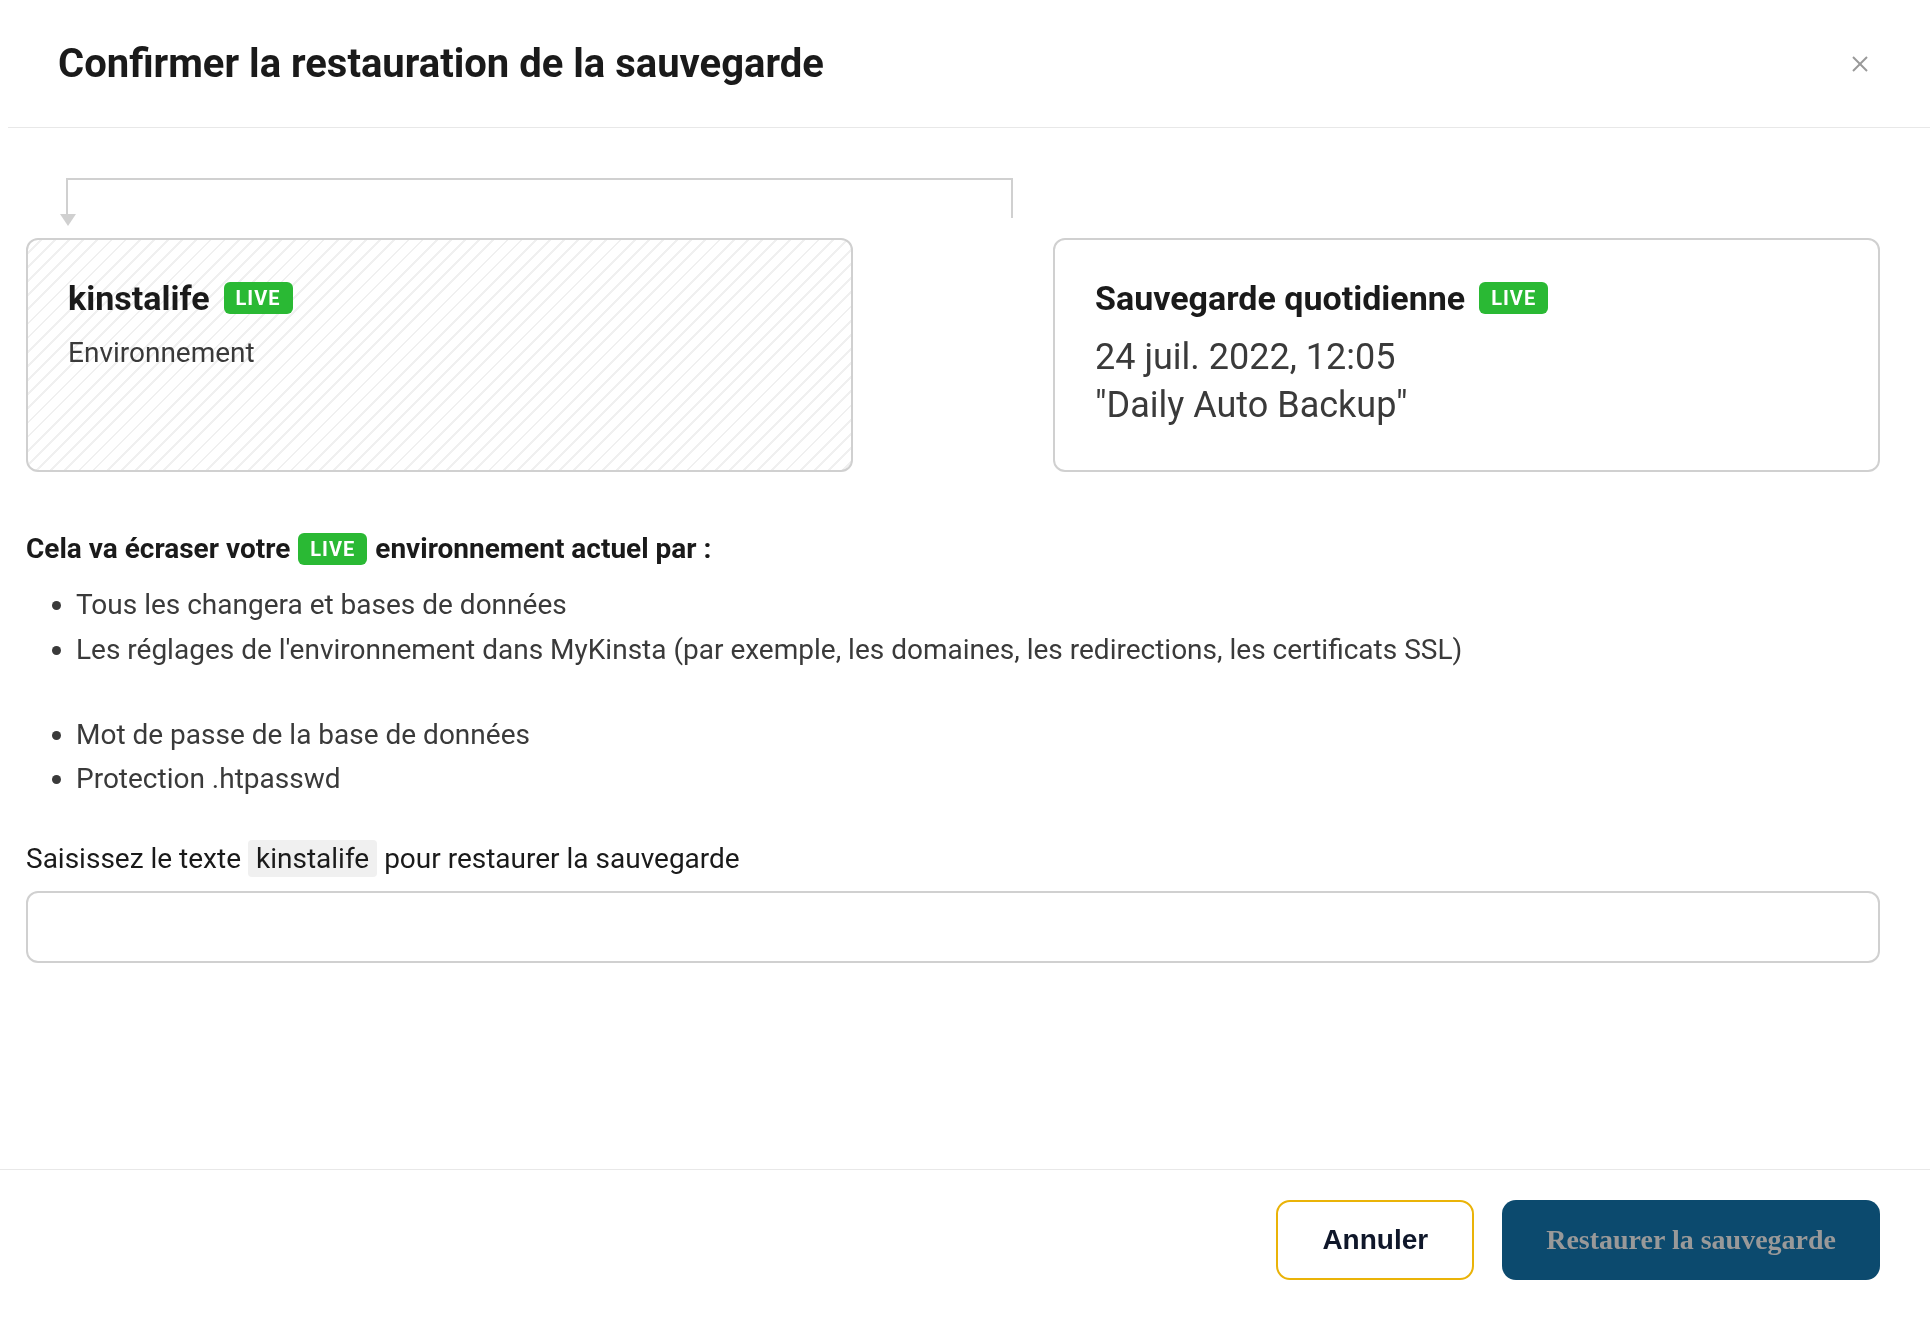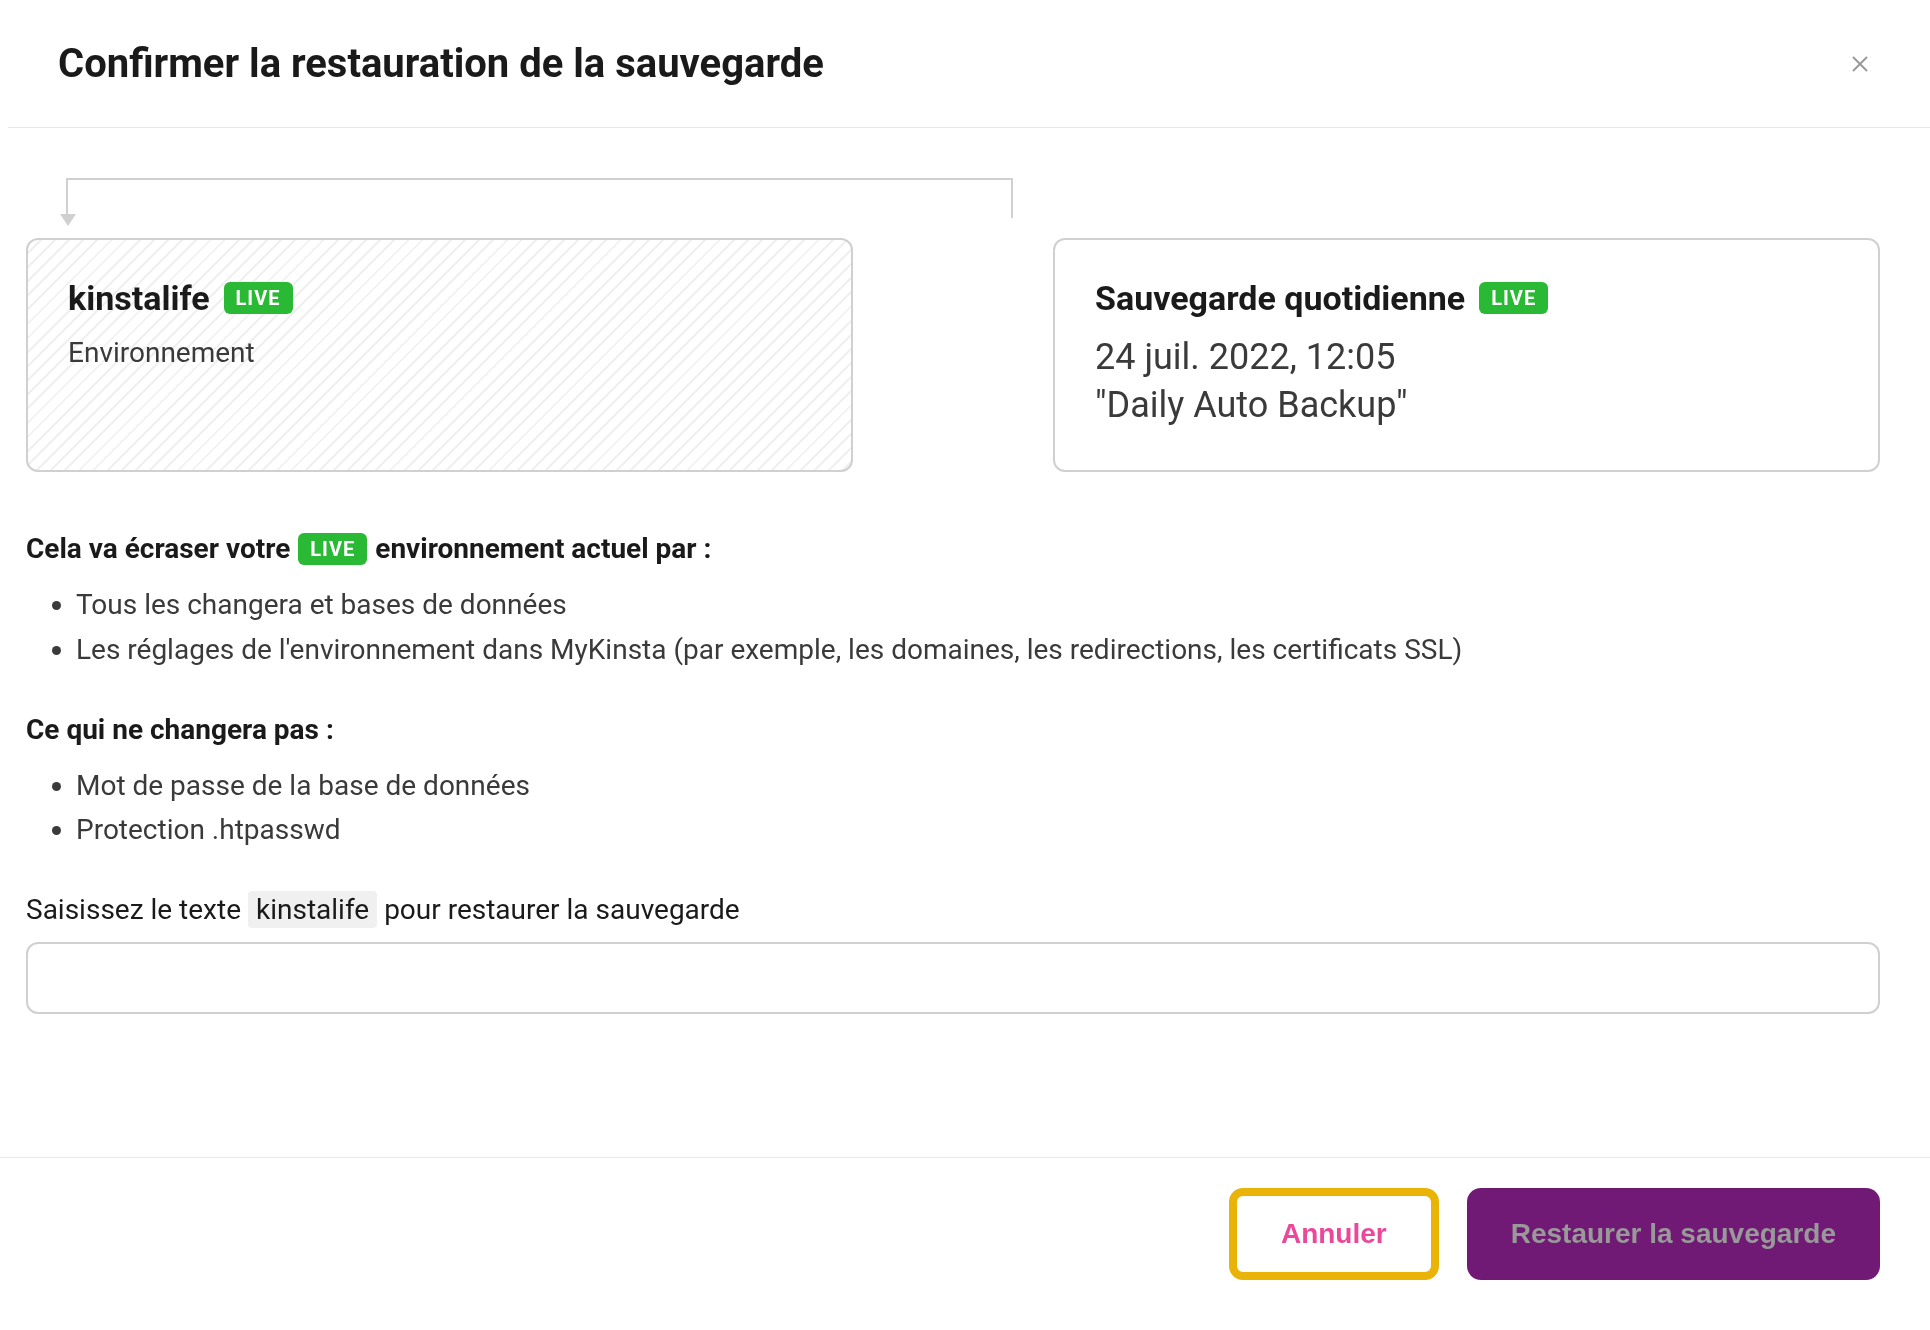--- a/index.html
+++ b/index.html
@@ -190,27 +190,28 @@
     .btn {
       font-size: 28px;
       font-weight: 600;
       padding: 22px 44px;
       border-radius: 14px;
       cursor: pointer;
       border: none;
     }
     .btn-cancel {
       background: #ffffff;
-      color: #ec4899;
-      border: 8px solid #eab308;
+      color: #0f172a;
+      border: 2px solid #eab308;
     }
     .btn-primary {
-      background: #701a75;
+      background: #0c4a6e;
       color: #999999;
       cursor: not-allowed;
+      font-family: Liberation Serif, serif;
     }
   </style>
 </head>
 <body>
 
 <div class="modal">
   <div class="modal-header">
     <h1 class="modal-title">Confirmer la restauration de la sauvegarde</h1>
     <button class="close-btn">
       <svg viewBox="0 0 24 24" fill="none" stroke="currentColor" stroke-width="2">
@@ -248,21 +249,20 @@
     <div class="warning-text">
       <span>Cela va écraser votre</span>
       <span class="badge-live-inline">LIVE</span>
       <span>environnement actuel par :</span>
     </div>
     <ul class="bullet-list">
       <li>Tous les changera et bases de données</li>
       <li>Les réglages de l'environnement dans MyKinsta (par exemple, les domaines, les redirections, les certificats SSL)</li>
     </ul>
 
-    <div class="section-heading">Ce qui ne changera pas :</div>
     <ul class="bullet-list">
       <li>Mot de passe de la base de données</li>
       <li>Protection .htpasswd</li>
     </ul>
 
     <div class="confirm-text">
       <span>Saisissez le texte</span>
       <span class="keyword-box">kinstalife</span>
       <span>pour restaurer la sauvegarde</span>
     </div>

